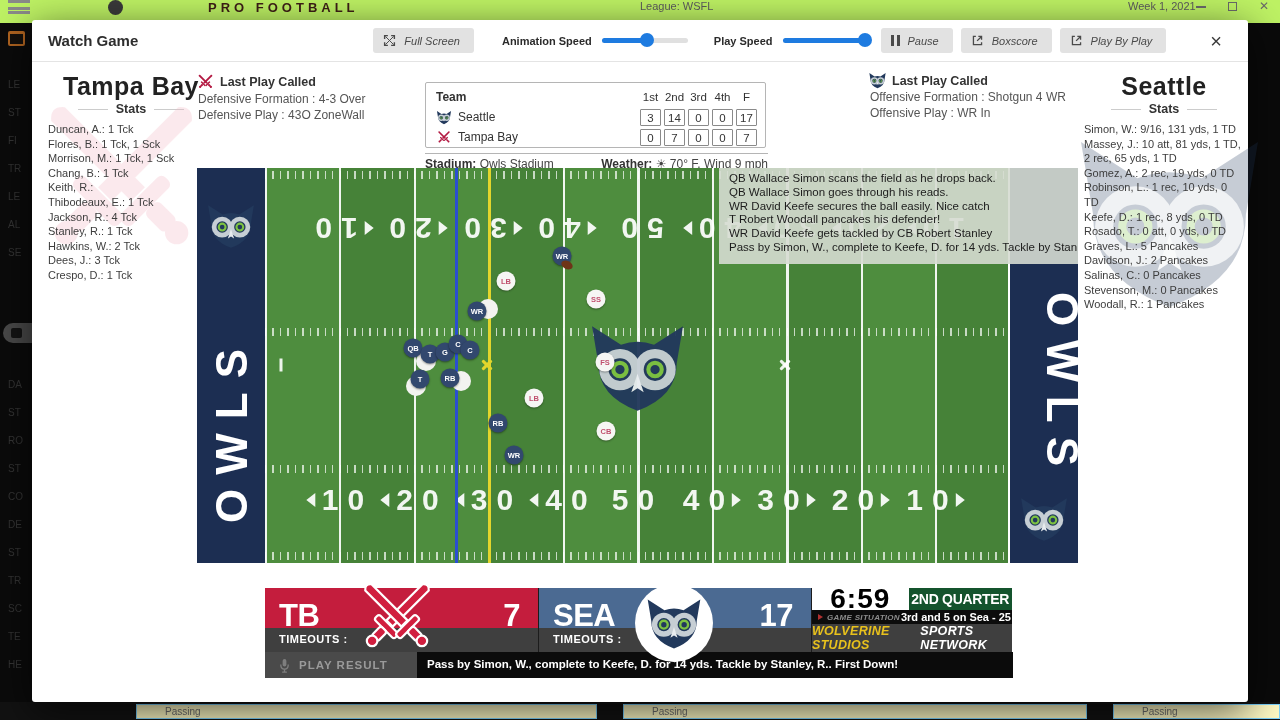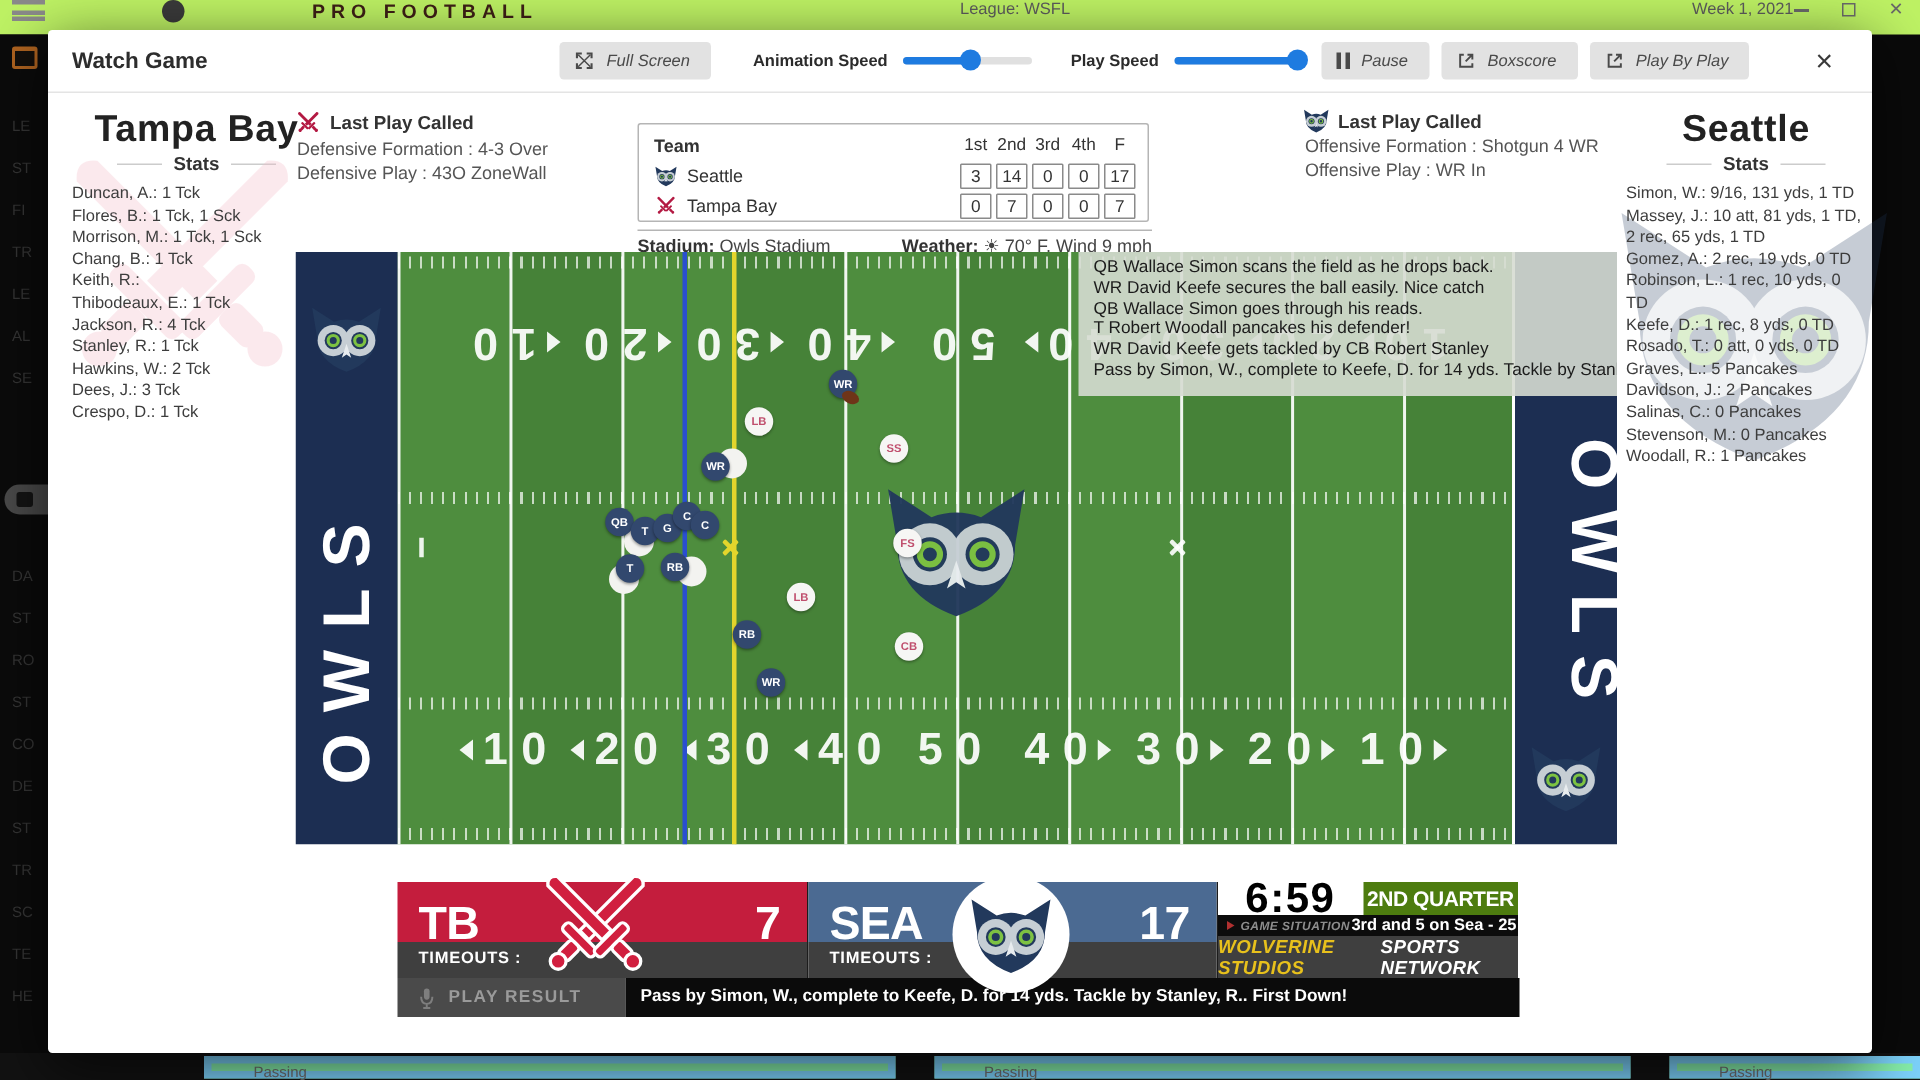--- a/index.html
+++ b/index.html
@@ -21,21 +21,21 @@
   .wc-x { font-size:12px; line-height:12px; }
   .sidebar { position:absolute; left:0; top:23px; width:32px; bottom:0; background:#0b0b0b; }
   .cal-icon { width:17px; height:15px; margin:8px auto 0; background:#b06420; border-radius:2px; position:relative; }
   .cal-icon::before { content:''; position:absolute; top:3px; left:2px; right:2px; bottom:2px; background:#14100c; }
   .sb-list { position:absolute; left:0; width:32px; }
   .sb-top { top:48px; } .sb-bottom { top:348px; }
   .sb-item { height:28px; color:#353535; font-size:10px; padding:8px 0 0 8px; white-space:nowrap; overflow:hidden; }
   .sb-pill { position:absolute; left:3px; top:300px; width:29px; height:20px; background:#4a4a4a; border-radius:10px 0 0 10px; }
   .sb-pill::after { content:''; position:absolute; left:8px; top:5px; width:11px; height:10px; background:#141414; border-radius:2px; }
   .bottom-strip { position:absolute; left:0; bottom:0; width:1280px; height:18px; background:#121212; }
-  .pass-box { position:absolute; top:2px; height:15px; background:#86efac; border:5px solid #7dd3fc; color:#6f6f6f; font-size:10px; padding:1px 0 0 28px; }
+  .pass-box { position:absolute; top:2px; height:15px; background:#fef9c3; border:1px solid #7dd3fc; color:#6f6f6f; font-size:10px; padding:1px 0 0 28px; }
 
   
   .modal { position:absolute; left:32px; top:20px; width:1216px; height:682px; background:#fff;
     border-radius:3px; box-shadow:0 10px 40px rgba(0,0,0,.65); z-index:5; }
 
   
   .mhead { position:absolute; left:0; top:0; right:0; height:42px; display:flex; align-items:center; border-bottom:1px solid #e4e4e4; padding:0 26px 0 16px; }
   .mtitle { font-size:15px; font-weight:bold; color:#2d2d2d; }
   .spacer { flex:1; }
   .tbtn { height:25px; background:#e2e2e2; border:none; border-radius:3px; display:flex; align-items:center; gap:8px; padding:0 14px 0 10px; color:#4a4a4a; cursor:pointer; }
@@ -136,21 +136,21 @@
   .bb-abbr,.bb-score { font-size:31px; font-weight:bold; color:#fff; letter-spacing:-.5px; }
   .bb-timeouts { height:24px; background:#3f3f3f; color:#fff; font-size:11px; font-weight:bold; padding:5px 0 0 14px; letter-spacing:.5px; }
   .bb-team + .bb-team { border-left:1px solid #1c1c1c; }
   .bb-logo { position:absolute; z-index:7; }
   .logo-tb { left:88px; top:-16px; width:88px; height:88px; }
   .logo-sea { left:96px; top:-4px; width:78px; height:78px; background:#fff; border-radius:50%; display:flex; align-items:center; justify-content:center; }
   .logo-sea svg { width:60px; height:55px; }
   .bb-right { width:201px; border-left:1px solid #1c1c1c; }
   .bb-clockrow { display:flex; height:22px; }
   .bb-clock { width:97px; background:#fff; color:#000; font-size:28px; font-weight:bold; text-align:center; line-height:22px; letter-spacing:1px; }
-  .bb-quarter { width:104px; background:#4d7c0f; color:#fff; font-size:14px; font-weight:bold; text-align:center; line-height:23px; letter-spacing:-.3px; }
+  .bb-quarter { width:104px; background:#14532d; color:#fff; font-size:14px; font-weight:bold; text-align:center; line-height:23px; letter-spacing:-.3px; }
   .bb-situation { height:14px; background:#0c0c0c; display:flex; align-items:center; }
   .sit-arrow { width:0; height:0; border-top:3.5px solid transparent; border-bottom:3.5px solid transparent; border-left:5px solid #b03030; margin:0 4px 0 6px; }
   .sit-label { font-size:8px; font-style:italic; font-weight:bold; color:#8d8d8d; letter-spacing:.3px; }
   .sit-text { flex:1; text-align:center; color:#fff; font-size:11px; font-weight:bold; }
   .bb-network { height:28px; background:#3f3f3f; display:flex; align-items:center; justify-content:center; gap:5px; font-size:12.5px; font-weight:bold; font-style:italic; letter-spacing:.3px; }
   .net-brand { color:#e8c11c; } .net-rest { color:#fff; }
   .bb-result { height:26px; display:flex; }
   .res-label { width:152px; background:#4a4a4a; display:flex; align-items:center; gap:7px; padding-left:12px; }
   .res-label span { color:#9a9a9a; font-size:11.5px; font-weight:bold; letter-spacing:1px; }
   .res-text { flex:1; background:#0b0b0b; color:#fff; font-size:11.5px; font-weight:bold; padding:6px 0 0 10px; white-space:nowrap; }
@@ -523,22 +523,22 @@
         <div class="pl pl-o" style="left: 261px; top: 176px;">C</div>
         <div class="pl pl-o" style="left: 273px; top: 182px;">C</div>
         <div class="pl pl-o" style="left: 223px; top: 211px;">T</div>
         <div class="pl pl-o" style="left: 253px; top: 210px;">RB</div>
         <div class="pl pl-o" style="left: 301px; top: 255px;">RB</div>
         <div class="pl pl-o" style="left: 317px; top: 287px;">WR</div>
         <div class="ball" style="left: 370px; top: 97px;"></div>
       </div>
     <div class="commentary">
         <div class="comm-line">QB Wallace Simon scans the field as he drops back.</div>
+        <div class="comm-line">QB Wallace Simon goes through his reads.</div>
         <div class="comm-line">WR David Keefe secures the ball easily. Nice catch</div>
-        <div class="comm-line">QB Wallace Simon goes through his reads.</div>
         <div class="comm-line">T Robert Woodall pancakes his defender!</div>
         <div class="comm-line">WR David Keefe gets tackled by CB Robert Stanley</div>
         <div class="comm-line">Pass by Simon, W., complete to Keefe, D. for 14 yds. Tackle by Stanley, R.. First Down!</div>
       </div>
   </div>
 
   <div class="bbar">
     <div class="bb-cols">
       <div class="bb-team">
         <div class="bb-band band-away">

